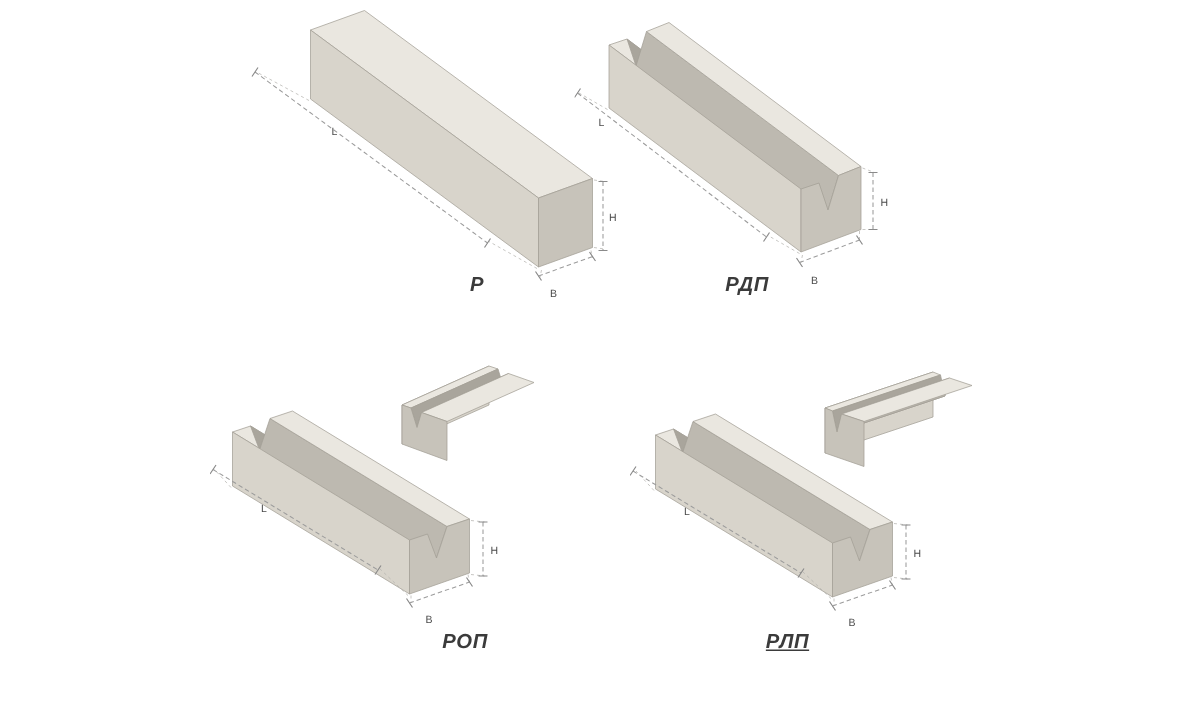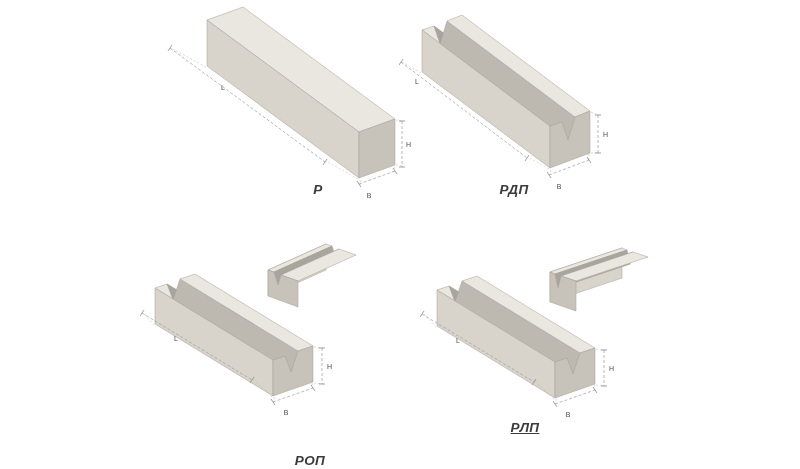--- a/index.html
+++ b/index.html
@@ -38,21 +38,21 @@
         <path class="dim-path" d="M35,48 L190,162 M267,121 L267,167 M224,184 L260,171"></path>
         <path class="tick-path" d="M33,51 L37,45 M188,165 L192,159 M264,121 L270,121 M264,167 L270,167 M222,181 L226,187 M258,168 L262,174"></path>
         <text class="dim-text" x="88" y="90">L</text>
         <text class="dim-text start" x="271" y="147">H</text>
         <text class="dim-text" x="234" y="198">В</text>
       </g>
     </svg>
     <figcaption class="caption" style="left:160px;top:182px;width:46px;">Р</figcaption>
   </figure>
 
-  <figure class="fig" style="left:399px;top:0;width:215px;height:205px;">
+  <figure class="fig" style="left:383px;top:0;width:215px;height:205px;">
     <svg width="215" height="205" viewBox="0 0 215 205">
       <g>
         <polygon class="face-top" points="23,30 35,26 163,122 151,126"></polygon>
         <polygon class="face-groove-near" points="35,26 41,44 169,140 163,122"></polygon>
         <polygon class="face-groove-far" points="41,44 48,21 176,117 169,140"></polygon>
         <polygon class="face-top" points="48,21 63,15 191,111 176,117"></polygon>
         <polygon class="face-side" points="23,30 151,126 151,168 23,72"></polygon>
         <polygon class="face-end" points="151,126 163,122 169,140 176,117 191,111 191,153 151,168"></polygon>
       </g>
       <g>
@@ -87,21 +87,21 @@
       </g>
       <g>
         <path class="ext-path" d="M14,85 L3,73 M132,157 L113,139 M174,107 L183,108 M174,143 L183,144 M134,157 L134,162 M172,143 L173,148"></path>
         <path class="dim-path" d="M2,73 L112,140 M182,108 L182,144 M133,162 L173,148"></path>
         <path class="tick-path" d="M0,76 L4,70 M110,143 L114,137 M179,108 L185,108 M179,144 L185,144 M131,159 L135,165 M171,145 L175,151"></path>
         <text class="dim-text" x="36" y="101">L</text>
         <text class="dim-text start" x="187" y="129">H</text>
         <text class="dim-text" x="146" y="175">В</text>
       </g>
     </svg>
-    <figcaption class="caption" style="left:140px;top:180px;width:60px;margin-top:33px;">РОП</figcaption>
+    <figcaption class="caption" style="left:140px;top:180px;width:60px;">РОП</figcaption>
   </figure>
 
   <figure class="fig" style="left:420px;top:240px;width:260px;height:205px;">
     <svg width="260" height="205" viewBox="0 0 260 205">
       <g>
         <polygon class="face-side" points="130,32 202,8 202,38 130,62"></polygon>
         <polygon class="face-top" points="130,32 135,34 207,10 202,8"></polygon>
         <polygon class="face-groove-near" points="135,34 138,48 210,24 207,10"></polygon>
         <polygon class="face-groove-far" points="138,48 141,36 213,12 210,24"></polygon>
         <polygon class="face-top" points="141,36 156,41 228,17 213,12"></polygon>

